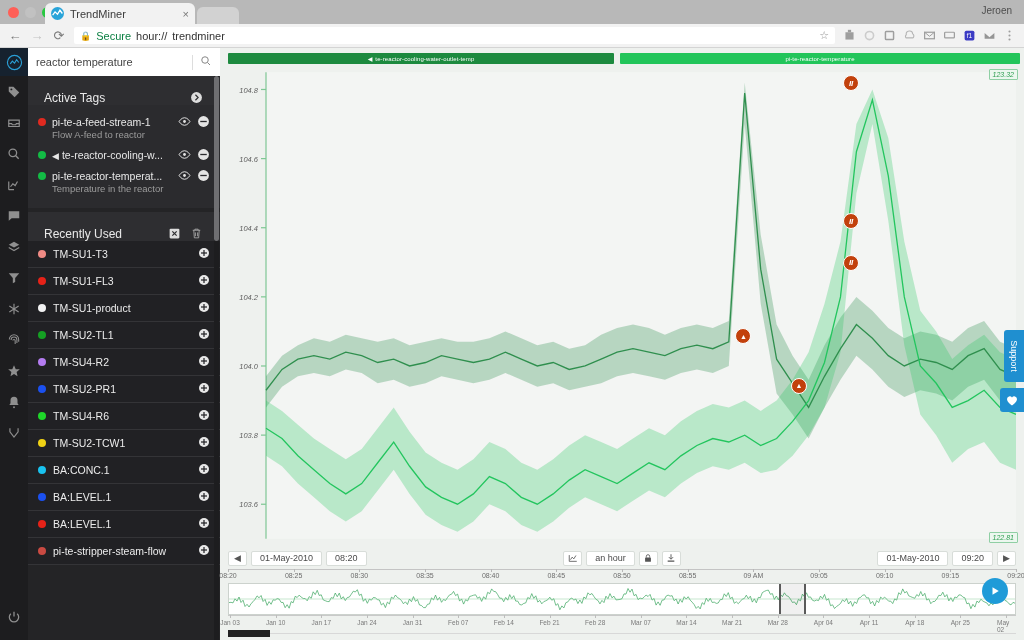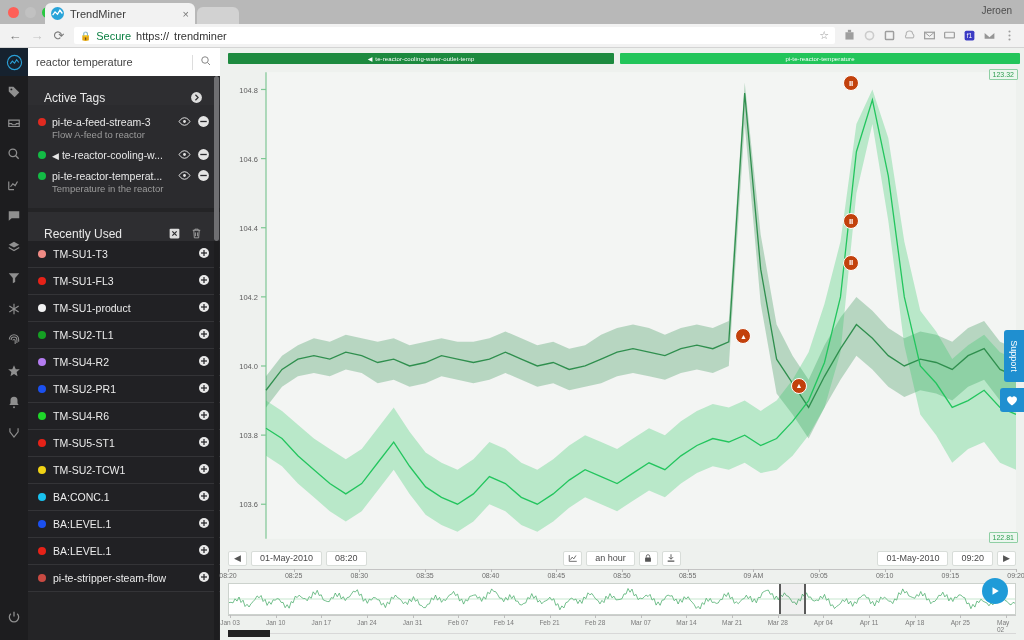--- a/index.html
+++ b/index.html
@@ -128,21 +128,21 @@
   #main{ flex:1; background:#eef1ee; position:relative; display:flex;flex-direction:column;}
   #tabs-row{ height:16px;display:flex;gap:6px;padding:5px 4px 0 8px;flex:none;}
   .ctab{
     height:11px;border-radius:1px;display:flex;align-items:center;justify-content:center;
     color:#fff;font-size:6px;white-space:nowrap;letter-spacing:.1px;
   }
   .ctab.a{ flex:0 0 386px; background:#1d8a3f; }
   .ctab.b{ flex:1; background:#22c55a; }
   .ctab .lmark{ margin-right:3px; font-size:6px;}
 
-  #plot-wrap{ flex:1; position:relative; }
+  #plot-wrap{ flex:1; position:relative;font-style:italic; }
   #plot-svg{ position:absolute;inset:0;width:100%;height:100%; }
   .valuebox{
     position:absolute;font-size:7px;color:#2e9e51;background:#ecf7ef;
     border:1px solid #8fcfa4;padding:1px 3px;border-radius:1px;
   }
   #val-top{ right:6px; top:5px; }
   #val-bot{ right:6px; bottom:4px; }
 
   .marker{ position:absolute;width:16px;height:16px;border-radius:50%;
     background:#c2410c;border:1.5px solid #fff;display:flex;align-items:center;
@@ -230,21 +230,21 @@
   <div id="username">Jeroen</div>
 </div>
 
 <div id="browser-toolbar">
   <span class="nav-btn">←</span>
   <span class="nav-btn dim">→</span>
   <span class="nav-btn">⟳</span>
   <div id="omnibox">
     <span class="lock-ico">🔒</span>
     <span class="secure-word">Secure</span>
-    <span class="url-text">https://</span>
+    <span class="url-text">hour://</span>
     <span class="url-text">trendminer</span>
     <span class="omni-star">☆</span>
   </div>
   <div id="ext-icons">
     <svg class="ext" viewBox="0 0 16 16">
         <rect x="3" y="4" width="10" height="9" fill="#6b6b6b"></rect>
         <rect x="6" y="1" width="4" height="3" fill="#6b6b6b"></rect>
       </svg>
     <svg class="ext" viewBox="0 0 16 16">
         <circle cx="8" cy="8" r="5" fill="none" stroke="#b5b5b5" stroke-width="2"></circle>
@@ -380,21 +380,21 @@
         <svg viewBox="0 0 24 24">
             <circle cx="12" cy="12" r="10"></circle>
             <path d="M10 7l5 5-5 5" stroke="#2e2e31" stroke-width="2.2" fill="none"></path>
           </svg>
       </span>
     </div>
 
     <div id="active-tags">
         <div class="tagrow">
           <span class="dot" style="background:#e02a20"></span>
-          <span class="tagname">pi-te-a-feed-stream-3</span>
+          <span class="tagname">pi-te-a-feed-stream-1</span>
           <span class="rowbtn">
             <svg viewBox="0 0 24 24">
               <path d="M12 5C6 5 2 12 2 12s4 7 10 7 10-7 10-7-4-7-10-7z" fill="none" stroke="#e4e4e4" stroke-width="1.8"></path>
               <circle cx="12" cy="12" r="2.6"></circle>
             </svg>
           </span>
           <span class="rowbtn">
             <svg viewBox="0 0 24 24">
               <circle cx="12" cy="12" r="10"></circle>
               <rect x="6" y="10.8" width="12" height="2.4" fill="#2b2b2e"></rect>
@@ -503,29 +503,20 @@
           <span class="rname">TM-SU2-PR1</span>
           <span class="plus"><svg viewBox="0 0 24 24">
               <circle cx="12" cy="12" r="10"></circle>
               <rect x="10.8" y="6" width="2.4" height="12" fill="#212124"></rect>
               <rect x="6" y="10.8" width="12" height="2.4" fill="#212124"></rect>
             </svg></span>
         </div>
         <div class="recentrow">
           <span class="dot" style="background:#1ed629"></span>
           <span class="rname">TM-SU4-R6</span>
-          <span class="plus"><svg viewBox="0 0 24 24">
-              <circle cx="12" cy="12" r="10"></circle>
-              <rect x="10.8" y="6" width="2.4" height="12" fill="#212124"></rect>
-              <rect x="6" y="10.8" width="12" height="2.4" fill="#212124"></rect>
-            </svg></span>
-        </div>
-        <div class="recentrow">
-          <span class="dot" style="background:#e62218"></span>
-          <span class="rname">TM-SU5-ST1</span>
           <span class="plus"><svg viewBox="0 0 24 24">
               <circle cx="12" cy="12" r="10"></circle>
               <rect x="10.8" y="6" width="2.4" height="12" fill="#212124"></rect>
               <rect x="6" y="10.8" width="12" height="2.4" fill="#212124"></rect>
             </svg></span>
         </div>
         <div class="recentrow">
           <span class="dot" style="background:#f0d215"></span>
           <span class="rname">TM-SU2-TCW1</span>
           <span class="plus"><svg viewBox="0 0 24 24">

